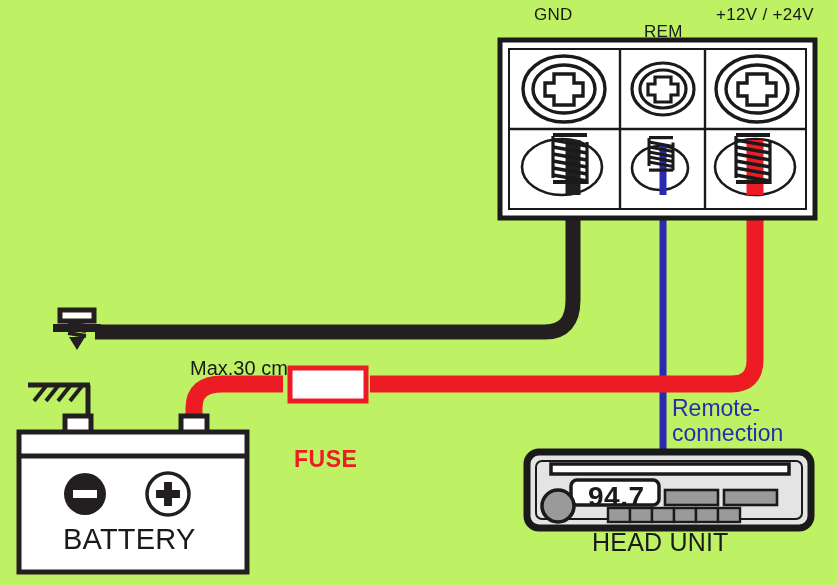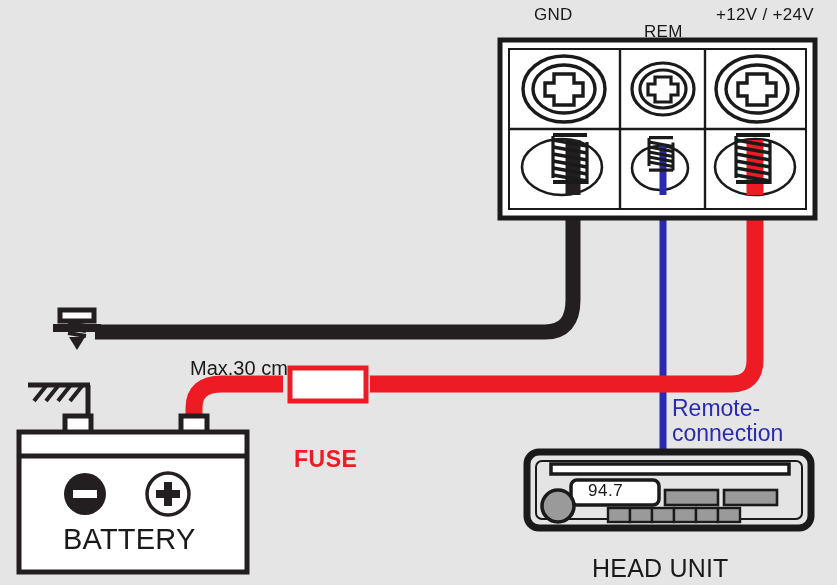--- a/index.html
+++ b/index.html
@@ -7,21 +7,21 @@
     padding: 0;
     background: #ffffff;
   }
   body {
     font-family: "Liberation Sans", sans-serif;
   }
   #diagram-root {
     position: relative;
     width: 837px;
     height: 585px;
-    background: #e5e5e5;
+    background: #bef264;
     overflow: hidden;
   }
   #diagram-svg {
     position: absolute;
     left: 0;
     top: 0;
   }
   .lbl {
     position: absolute;
     white-space: nowrap;
@@ -53,22 +53,22 @@
     color: #ed1c24;
     letter-spacing: 0.5px;
     margin-top: 41px;
   }
   #label-remote {
     font-size: 23px;
     color: #2a2ab0;
     line-height: 1.08;
   }
   #label-freq {
-    font-size: 17px;
-    font-weight: normal;
+    font-size: 28px;
+    font-weight: bold;
     color: #1a1a1a;
     letter-spacing: 0.5px;
   }
 </style>
 </head>
 <body>
 
 <div id="diagram-root">
 
   <svg id="diagram-svg" width="837" height="585" viewBox="0 0 837 585">
@@ -236,15 +236,15 @@
 
   <div class="lbl" id="label-battery" style="left:63px; top:523px;">BATTERY</div>
 
   <div class="lbl" id="label-remote" style="left:672px; top:396px;">
     <div>Remote-</div>
     <div>connection</div>
   </div>
 
   <div class="lbl" id="label-freq" style="left:588px; top:481px;">94.7</div>
 
-  <div class="lbl" id="label-headunit" style="left:592px; top:554px;">HEAD UNIT</div>
+  <div class="lbl" id="label-headunit" style="left:592px; top:528px;">HEAD UNIT</div>
 
 </div>
 
 </body></html>

